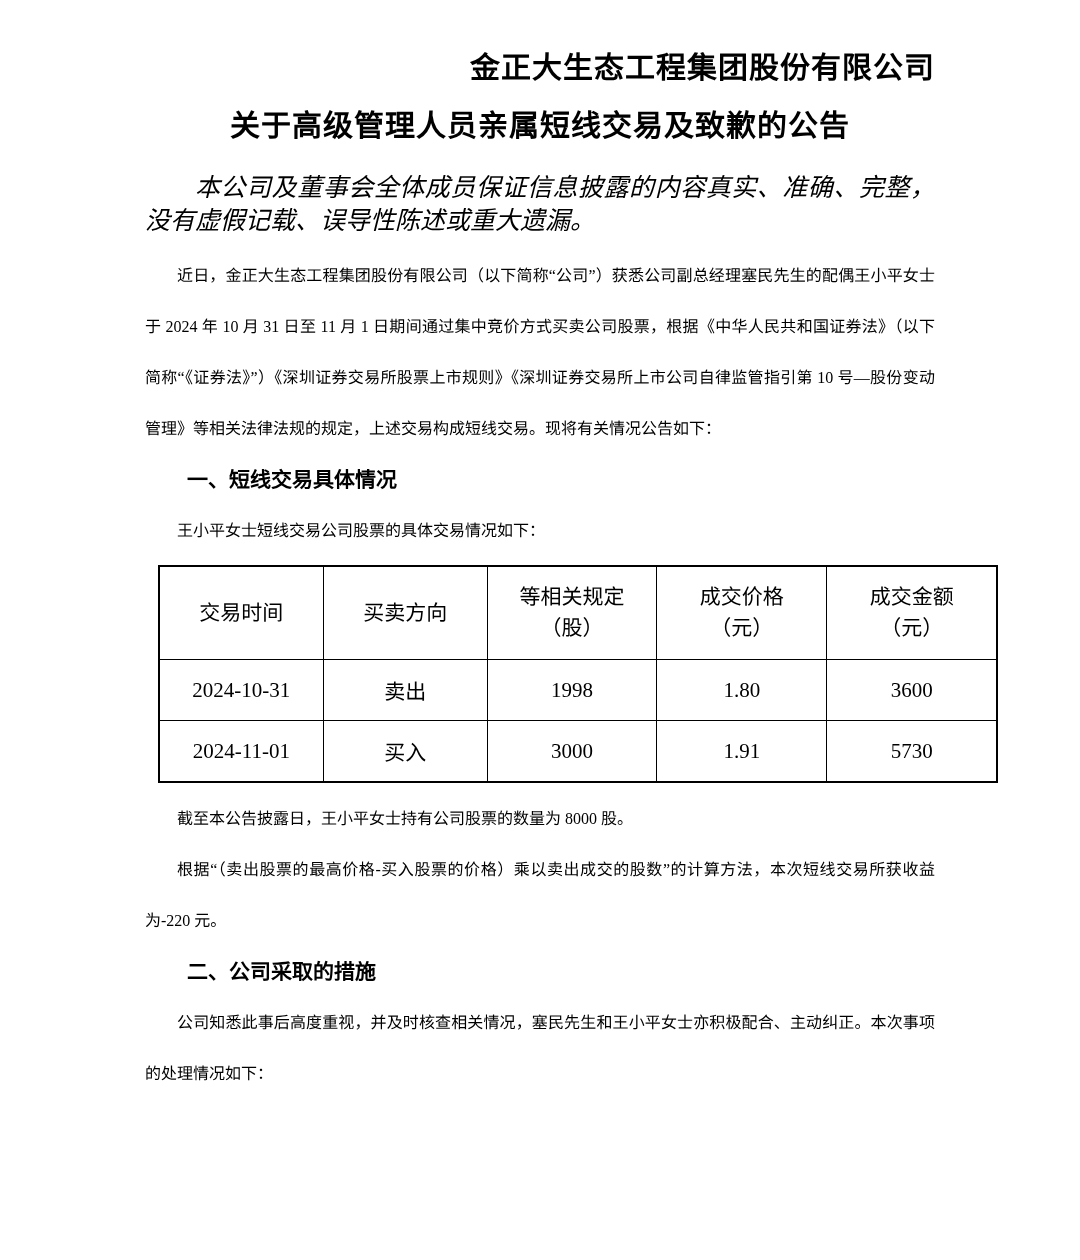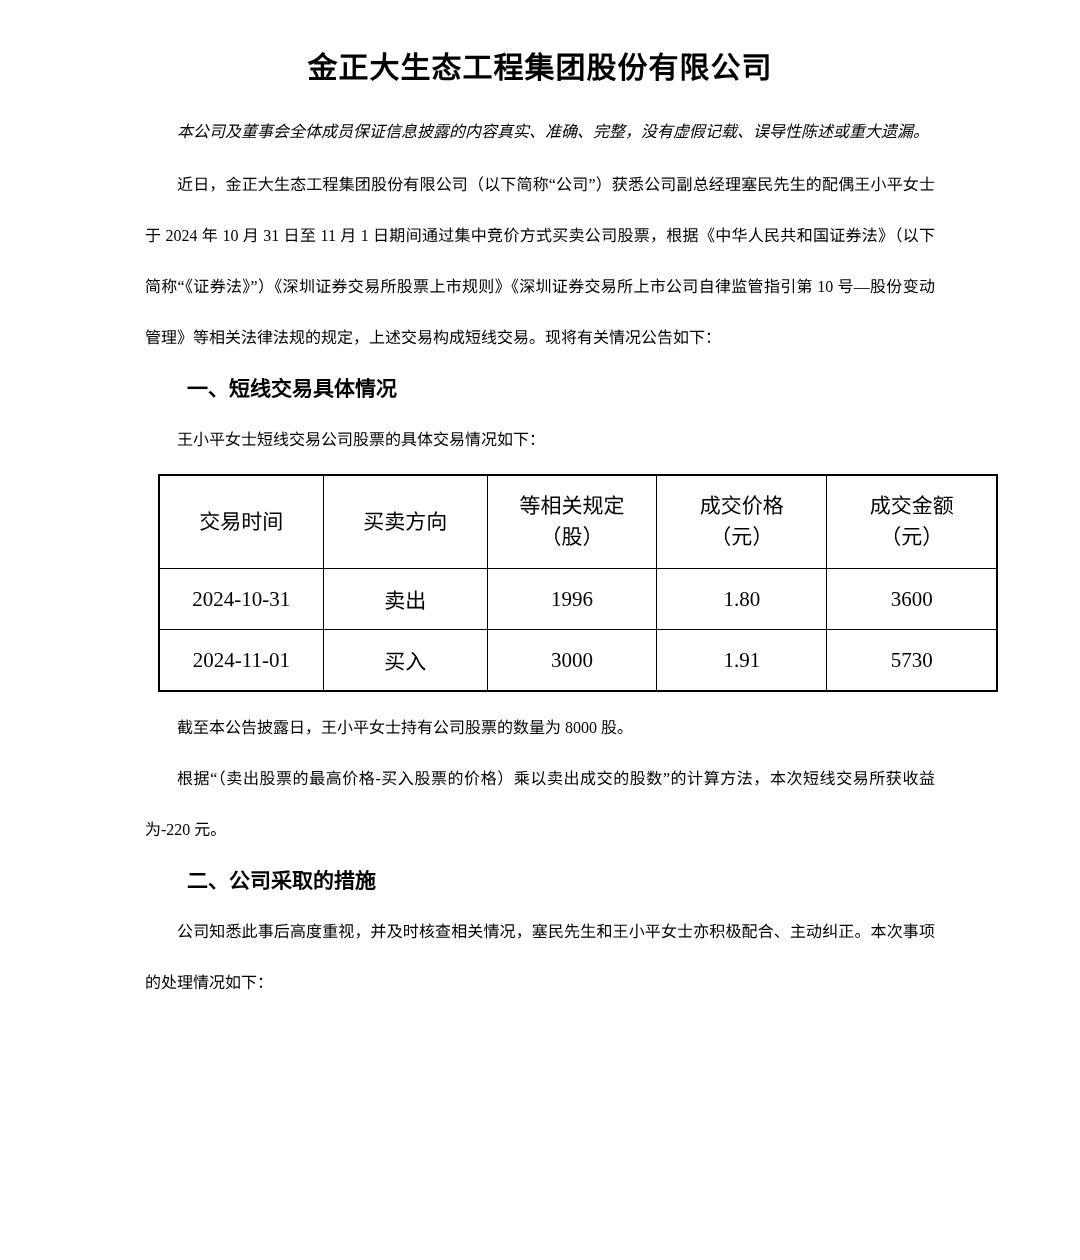--- a/index.html
+++ b/index.html
@@ -19,40 +19,41 @@
     width: 1080px;
     height: 1260px;
     padding: 30px 145px 0 145px;
     background: #ffffff;
   }
   .doc-title {
     font-family: "Liberation Sans", "DejaVu Sans", sans-serif;
     font-weight: bold;
     font-size: 30px;
     line-height: 40px;
-    text-align: center;
+    text-align: right;
     margin: 18px 0 0 0;
     letter-spacing: 1px;
   }
   .doc-subtitle {
     font-family: "Liberation Sans", "DejaVu Sans", sans-serif;
     font-weight: bold;
     font-size: 30px;
     line-height: 40px;
     text-align: center;
     margin: 18px 0 0 0;
     letter-spacing: 1px;
   }
   .disclaimer {
-    font-size: 16px;
+    font-size: 25px;
     line-height: 33px;
     font-style: italic;
     text-indent: 2em;
     text-align: justify;
     margin: 27px 0 8px 0;
+    font-family: Liberation Mono, monospace;
   }
   .body-para {
     font-size: 16px;
     line-height: 51px;
     text-indent: 2em;
     text-align: justify;
     margin: 0;
   }
   .intro-para {
     margin-top: 11px;
@@ -94,20 +95,21 @@
   .c4 { width: 20.3%; }
   .c5 { width: 20.3%; }
 </style>
 </head>
 <body>
 
 <div class="page">
 
   <h1 class="doc-title">金正大生态工程集团股份有限公司</h1>
 
+  <h2 class="doc-subtitle">关于高级管理人员亲属短线交易及致歉的公告</h2>
 
   <p class="disclaimer">本公司及董事会全体成员保证信息披露的内容真实、准确、完整，没有虚假记载、误导性陈述或重大遗漏。</p>
 
   <p class="body-para intro-para">近日，金正大生态工程集团股份有限公司（以下简称“公司”）获悉公司副总经理塞民先生的配偶王小平女士于 2024 年 10 月 31 日至 11 月 1 日期间通过集中竞价方式买卖公司股票，根据《中华人民共和国证券法》（以下简称“《证券法》”）《深圳证券交易所股票上市规则》《深圳证券交易所上市公司自律监管指引第 10 号—股份变动管理》等相关法律法规的规定，上述交易构成短线交易。现将有关情况公告如下：</p>
 
   <p class="sec-heading">一、短线交易具体情况</p>
 
   <p class="body-para">王小平女士短线交易公司股票的具体交易情况如下：</p>
 
   <table class="trade-table">
@@ -139,21 +141,21 @@
         <th>
           <span class="th-line">成交金额</span>
             <span class="th-line">（元）</span>
         </th>
       </tr>
     </thead>
     <tbody>
       <tr>
         <td>2024-10-31</td>
         <td>卖出</td>
-        <td>1996</td>
+        <td>1998</td>
         <td>1.80</td>
         <td>3600</td>
       </tr>
       <tr>
         <td>2024-11-01</td>
         <td>买入</td>
         <td>3000</td>
         <td>1.91</td>
         <td>5730</td>
       </tr>

